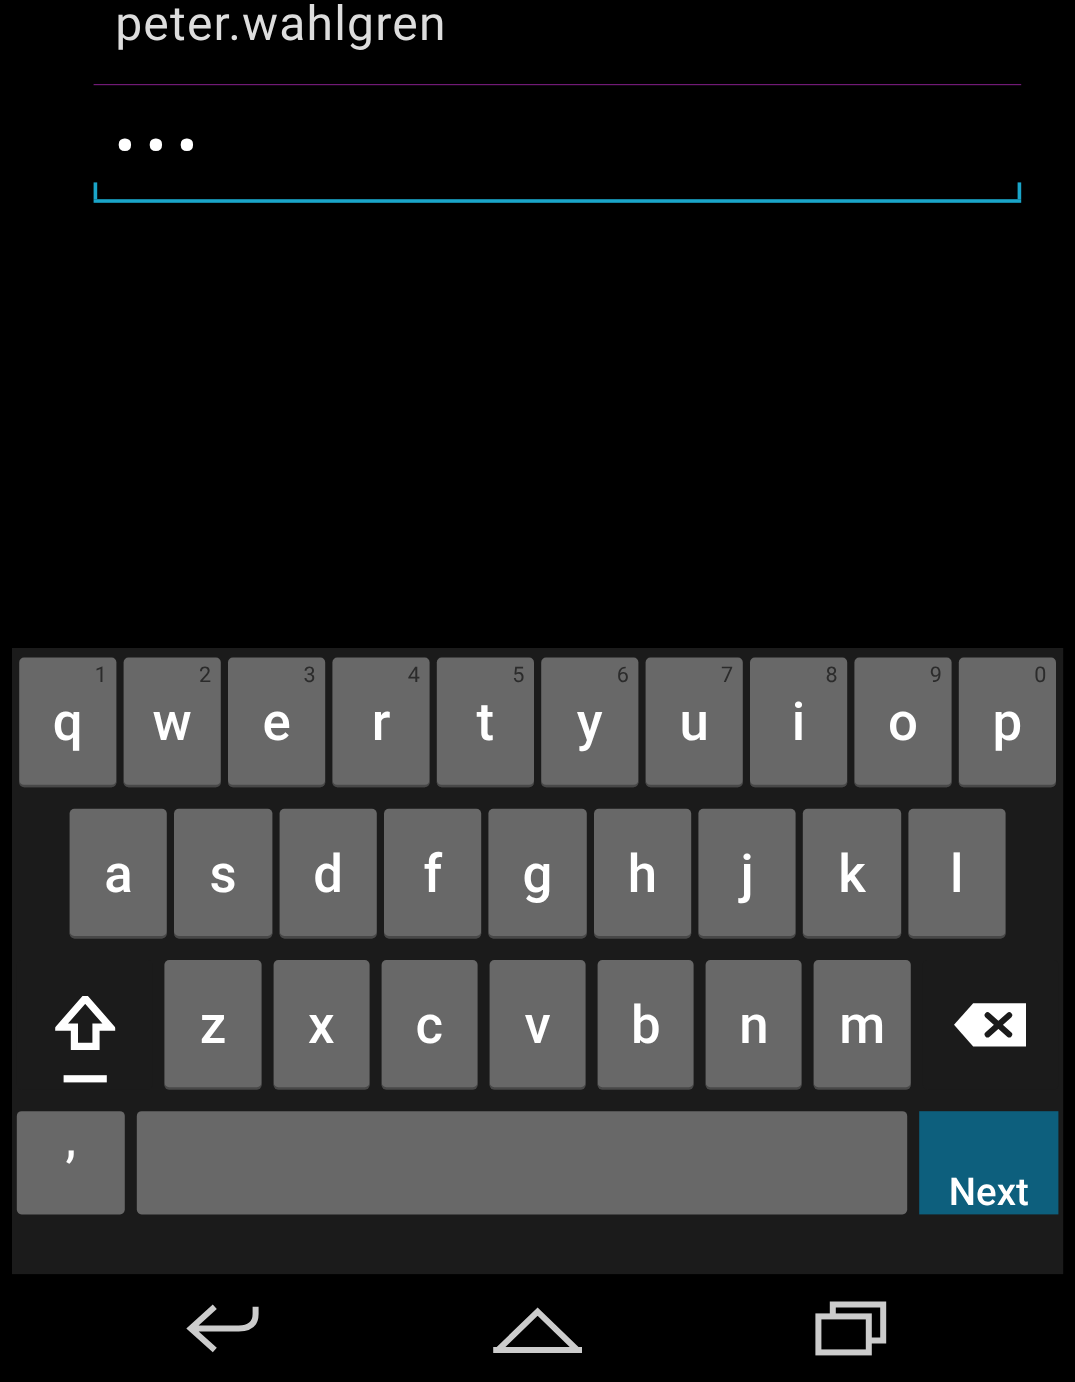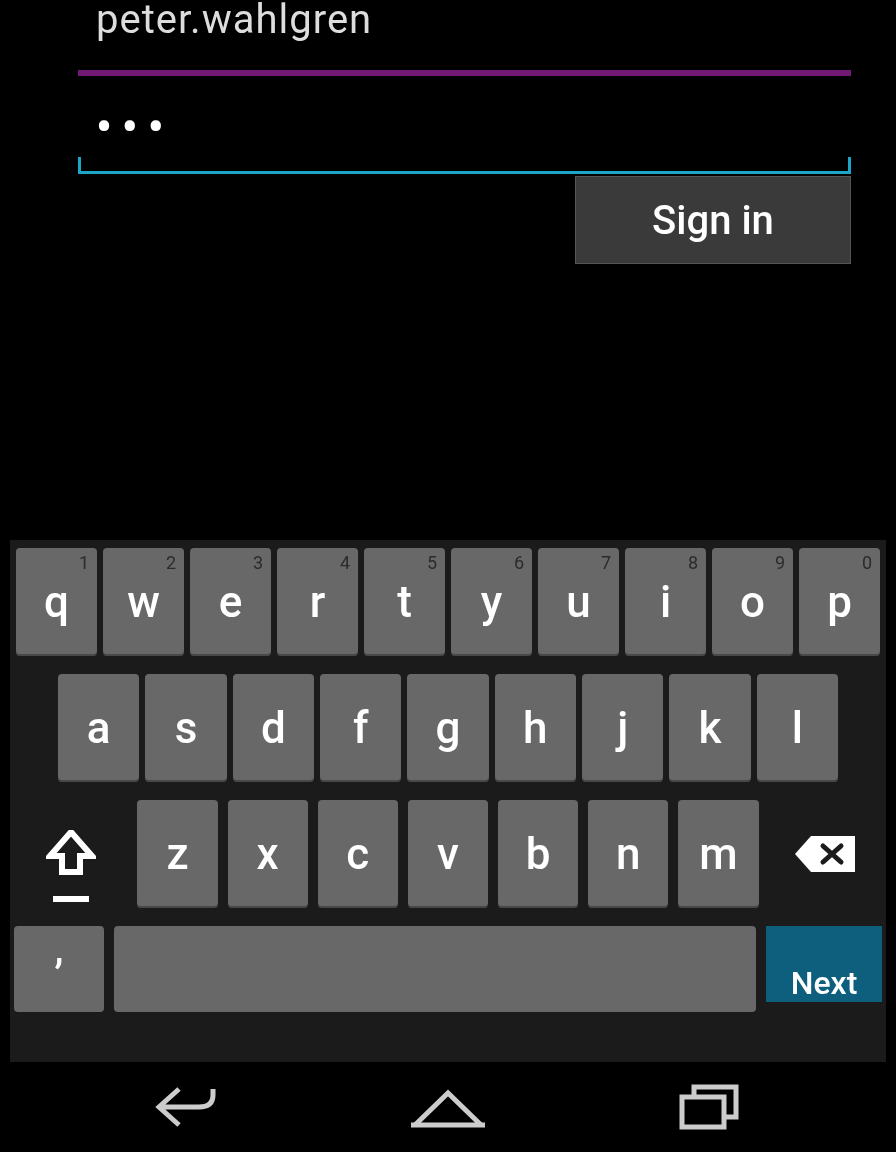--- a/index.html
+++ b/index.html
@@ -1,20 +1,20 @@
 <!DOCTYPE html>
 <html><head>
 <meta charset="utf-8">
 <style>
   html,body{margin:0;padding:0;width:896px;height:1152px;background:#000;overflow:hidden;font-family:Roboto,Arial,Helvetica,sans-serif;color:#fff}
   .screen{position:relative;width:896px;height:1152px;background:#000}
   
   .form{position:absolute;left:78px;right:45px;top:0}
   .field{position:relative;height:70px}
-  .field-username{border-bottom:6px solid #701a75;}
+  .field-username{border-bottom:1px solid #701a75;}
   .field-password{margin-top:25px;border-bottom:3px solid #1aa5c9;}
   .field-password::before,.field-password::after{content:"";position:absolute;bottom:0;width:3px;height:14px;background:#1aa5c9}
   .field-password::before{left:0}
   .field-password::after{right:0}
   .field-content{font-size:40px;color:#ddd;letter-spacing:1px;line-height:1;padding-bottom:8px;padding-left:18px}
   .dots{font-size:44px;letter-spacing:10px;font-weight:bold;color:#fff;padding-bottom:6px;padding-left:18px}
   .signin{position:absolute;right:45px;top:176px;width:274px;height:86px;background:#3a3a3a;border:1px solid #555;color:#fff;font-size:40px;font-weight:500;display:flex;align-items:center;justify-content:center;cursor:pointer}
   
   .keyboard{position:absolute;left:10px;right:10px;top:540px;bottom:90px;background:#1b1b1b;padding-top:8px}
   .krow{display:flex;justify-content:center;gap:6px;padding:0 6px;margin-bottom:18px}
@@ -22,43 +22,40 @@
   .key .sup{position:absolute;top:4px;right:8px;font-size:18px;font-weight:400;color:#2b2b2b}
   .krow.row2{padding:0 48px}
   .krow.row2 .key{width:84px}
   .krow.row3{padding:0 4px;gap:10px}
   .func-key{width:116px;height:108px;background:#1b1b1b;border-radius:4px;display:flex;align-items:center;justify-content:center;cursor:pointer}
   .shift-underline{position:absolute;bottom:6px;width:36px;height:6px;background:#fff}
   .krow.row4{padding:0 4px;gap:10px;margin-bottom:0}
   .sym-key{width:116px;height:86px;background:#1b1b1b;display:flex;align-items:flex-end;justify-content:center;font-size:34px;font-weight:500;color:#fff;padding-bottom:0;cursor:pointer}
   .space-key{flex:1;height:86px;background:#686868;border-radius:4px;cursor:pointer}
   .comma-key{width:90px;height:86px;background:#686868;border-radius:4px;display:flex;align-items:flex-start;justify-content:center;font-size:40px;font-weight:500;color:#fff;cursor:pointer;padding-top:0}
-  .next-key{width:116px;height:76px;background:#0d5f7d;display:flex;align-items:flex-end;justify-content:center;font-size:32px;font-weight:500;color:#fff;cursor:pointer}
+  .next-key{width:116px;height:86px;background:#0d5f7d;display:flex;align-items:flex-end;justify-content:center;font-size:32px;font-weight:500;color:#fff;cursor:pointer}
   
   .navbar{position:absolute;left:0;right:0;bottom:0;height:90px;background:#000;display:flex;align-items:center;justify-content:space-evenly}
   .navbtn{width:150px;height:70px;display:flex;align-items:center;justify-content:center;cursor:pointer}
   svg{display:block}
 </style>
 </head>
 <body>
 
 <div class="screen">
 
   <div class="form">
     <div class="field field-username">
       <div class="field-content">peter.wahlgren</div>
     </div>
     <div class="field field-password">
       <div class="dots">•••</div>
     </div>
   </div>
 
-  <div class="signin">
-    <span>Sign in</span>
-  </div>
 
   <div class="keyboard">
     <div class="krow row1">
       <div class="key">
           <span class="sup">1</span>
           <span>q</span>
         </div>
       <div class="key">
           <span class="sup">2</span>
           <span>w</span>

